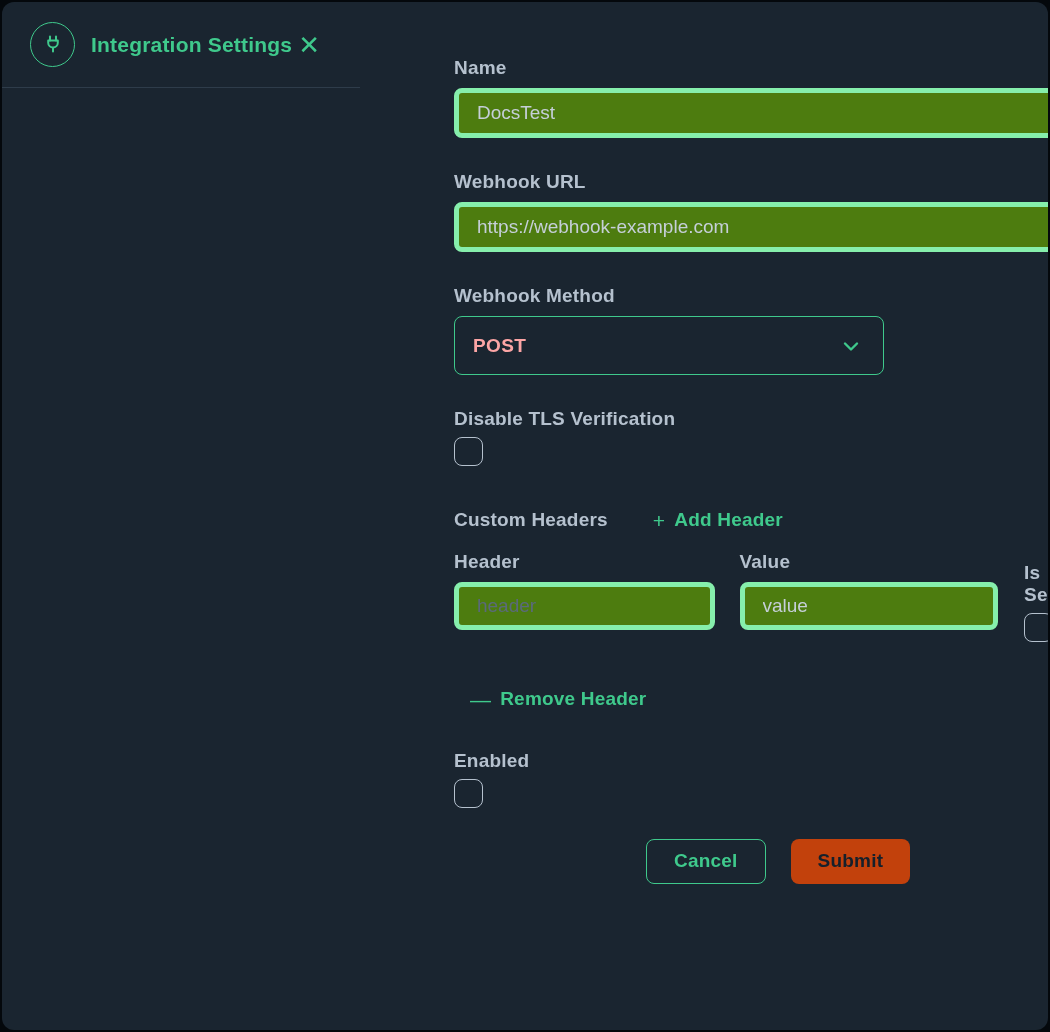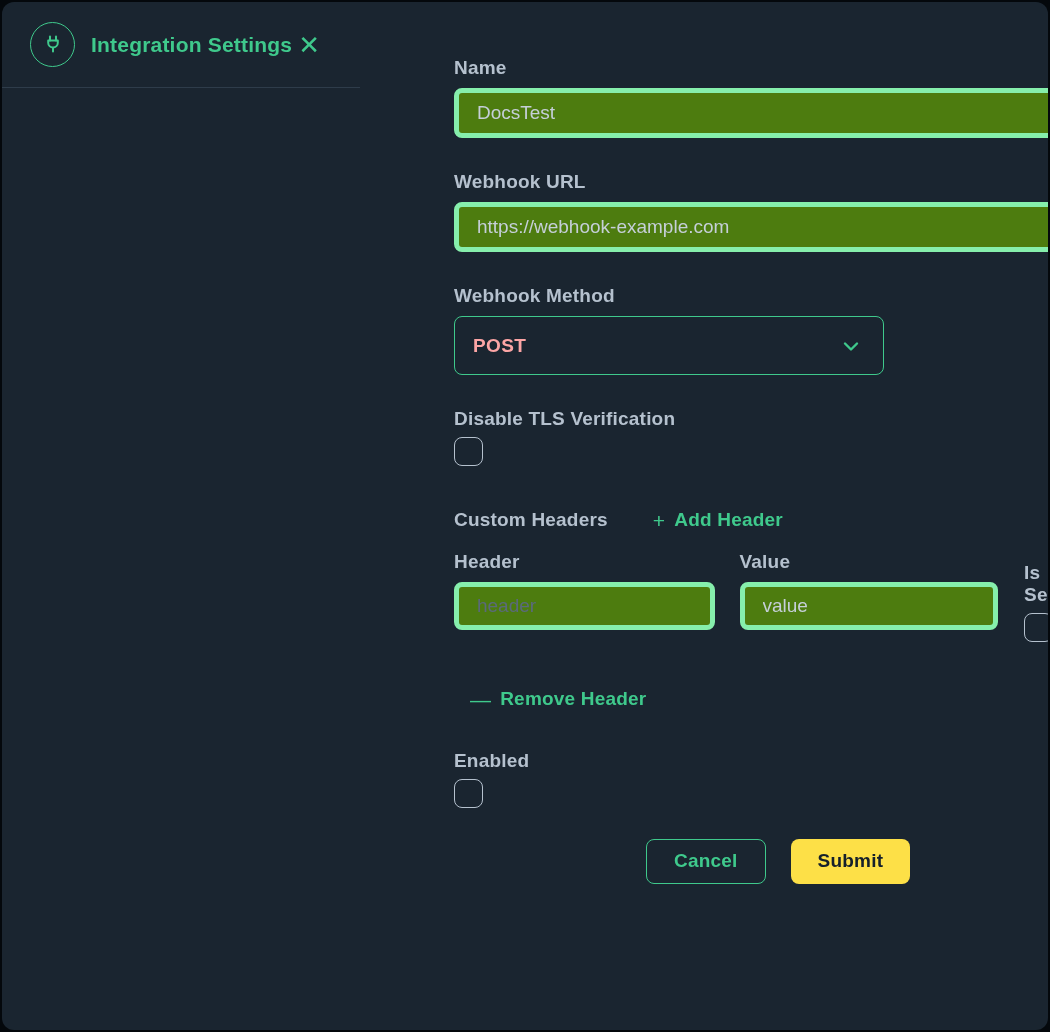--- a/index.html
+++ b/index.html
@@ -161,21 +161,21 @@
     cursor: pointer;
     letter-spacing: .2px;
     padding: 0 27px;
   }
   .btn-cancel {
     background: transparent;
     border: 1.5px solid #3fc98c;
     color: #3fc98c;
   }
   .btn-submit {
-    background: #fde047;
+    background: #c2410c;
     border: none;
     color: #15202b;
   }
   
   .modal-footer {
     flex: 0 0 auto;
     height: 47px;
     border-top: 1px solid #2e3c4a;
   }
 </style>

